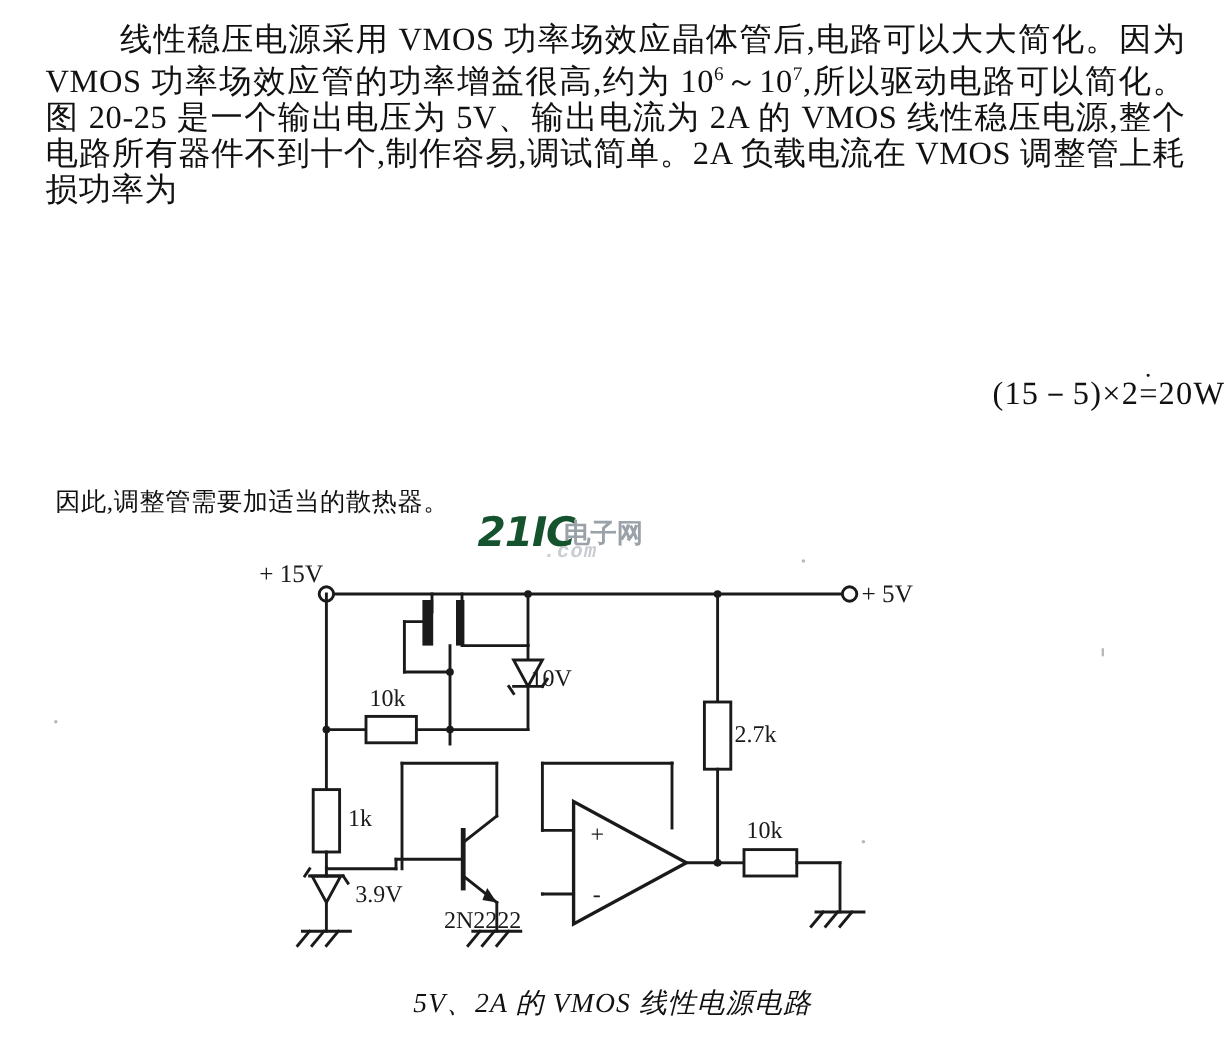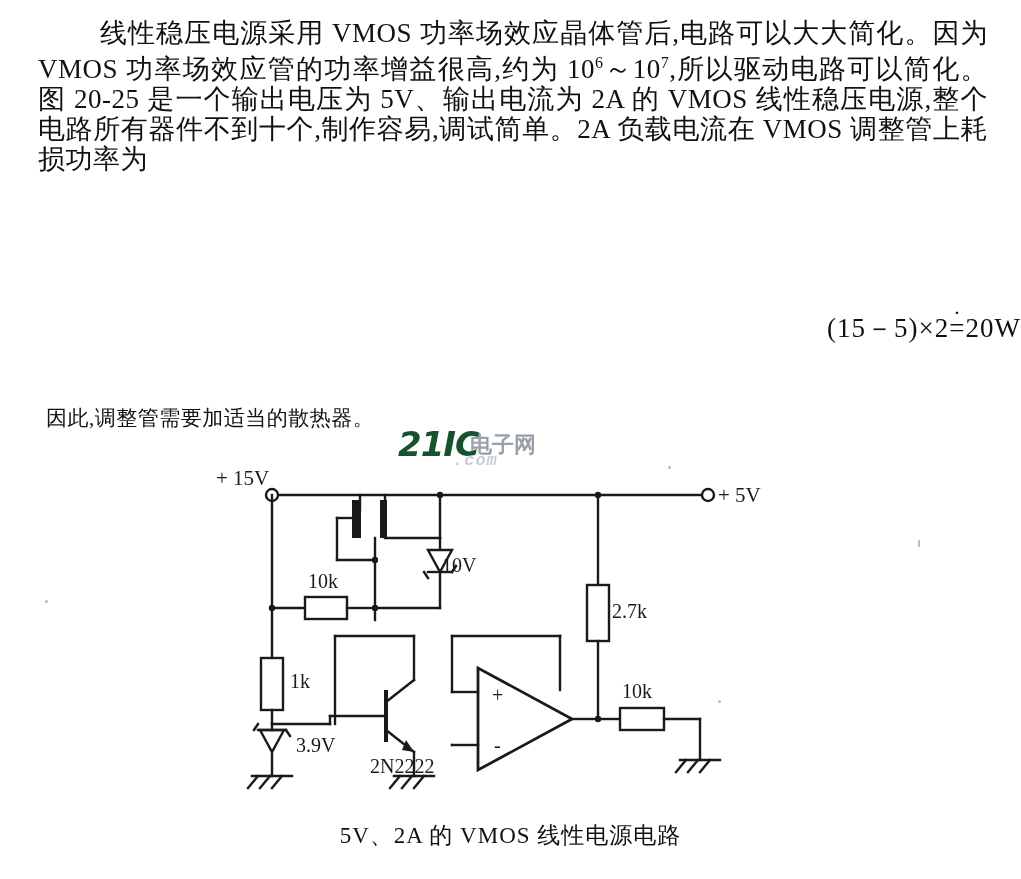--- a/index.html
+++ b/index.html
@@ -117,20 +117,21 @@
     height: 400px;
   }
   .fig-caption {
     position: absolute;
     left: 0;
     top: 820px;
     width: 1021px;
     text-align: center;
     font-size: 23px;
     letter-spacing: 1px;
+    font-style: italic;
   }
   .speck {
     position: absolute;
     background: #b9b9b9;
     width: 3px;
     height: 3px;
     border-radius: 50%;
   }
 </style>
 </head>

